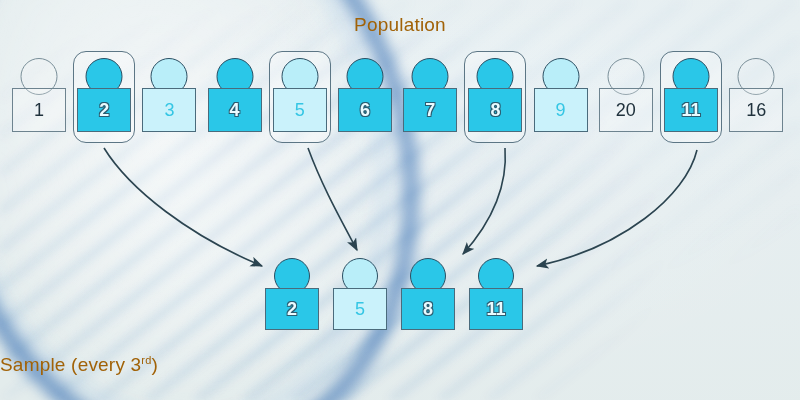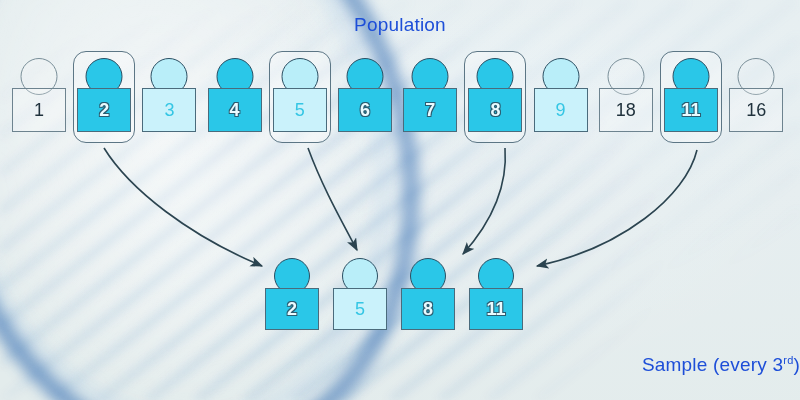--- a/index.html
+++ b/index.html
@@ -97,34 +97,34 @@
     background: radial-gradient(closest-side, rgba(255,255,255,0.55) 0%, rgba(255,255,255,0.22) 70%, rgba(255,255,255,0) 100%);
     filter: blur(8px);
   }
   .bg-vignette {
     background: radial-gradient(100% 100% at 50% 45%, rgba(255,255,255,0.12) 0%, rgba(255,255,255,0) 60%);
   }
 
   
   .label {
     position: absolute;
-    color: #1d4ed8;
+    color: #a16207;
     font-size: 19px;
     letter-spacing: .2px;
     white-space: nowrap;
   }
   #population-label {
     left: 0; right: 0;
     top: 14px;
     text-align: center;
   }
   #sample-label {
     left: 0; right: 0;
     top: 354px;
-    text-align: right;
+    text-align: left;
   }
   #sample-label sup {
     font-size: 11px;
     vertical-align: super;
     line-height: 0;
   }
 
   
   .person {
     position: absolute;
@@ -251,21 +251,21 @@
       <div class="person v-dark" style="left: 468.4px; top: 58px;">
         <div class="head"></div>
         <div class="body">8</div>
       </div>
       <div class="person v-light" style="left: 533.6px; top: 58px;">
         <div class="head"></div>
         <div class="body">9</div>
       </div>
       <div class="person v-empty" style="left: 598.8px; top: 58px;">
         <div class="head"></div>
-        <div class="body">18</div>
+        <div class="body">20</div>
       </div>
       <div class="capsule" style="left: 660px; top: 51px;"></div>
       <div class="person v-dark" style="left: 664px; top: 58px;">
         <div class="head"></div>
         <div class="body">11</div>
       </div>
       <div class="person v-empty" style="left: 729.2px; top: 58px;">
         <div class="head"></div>
         <div class="body">16</div>
       </div>

